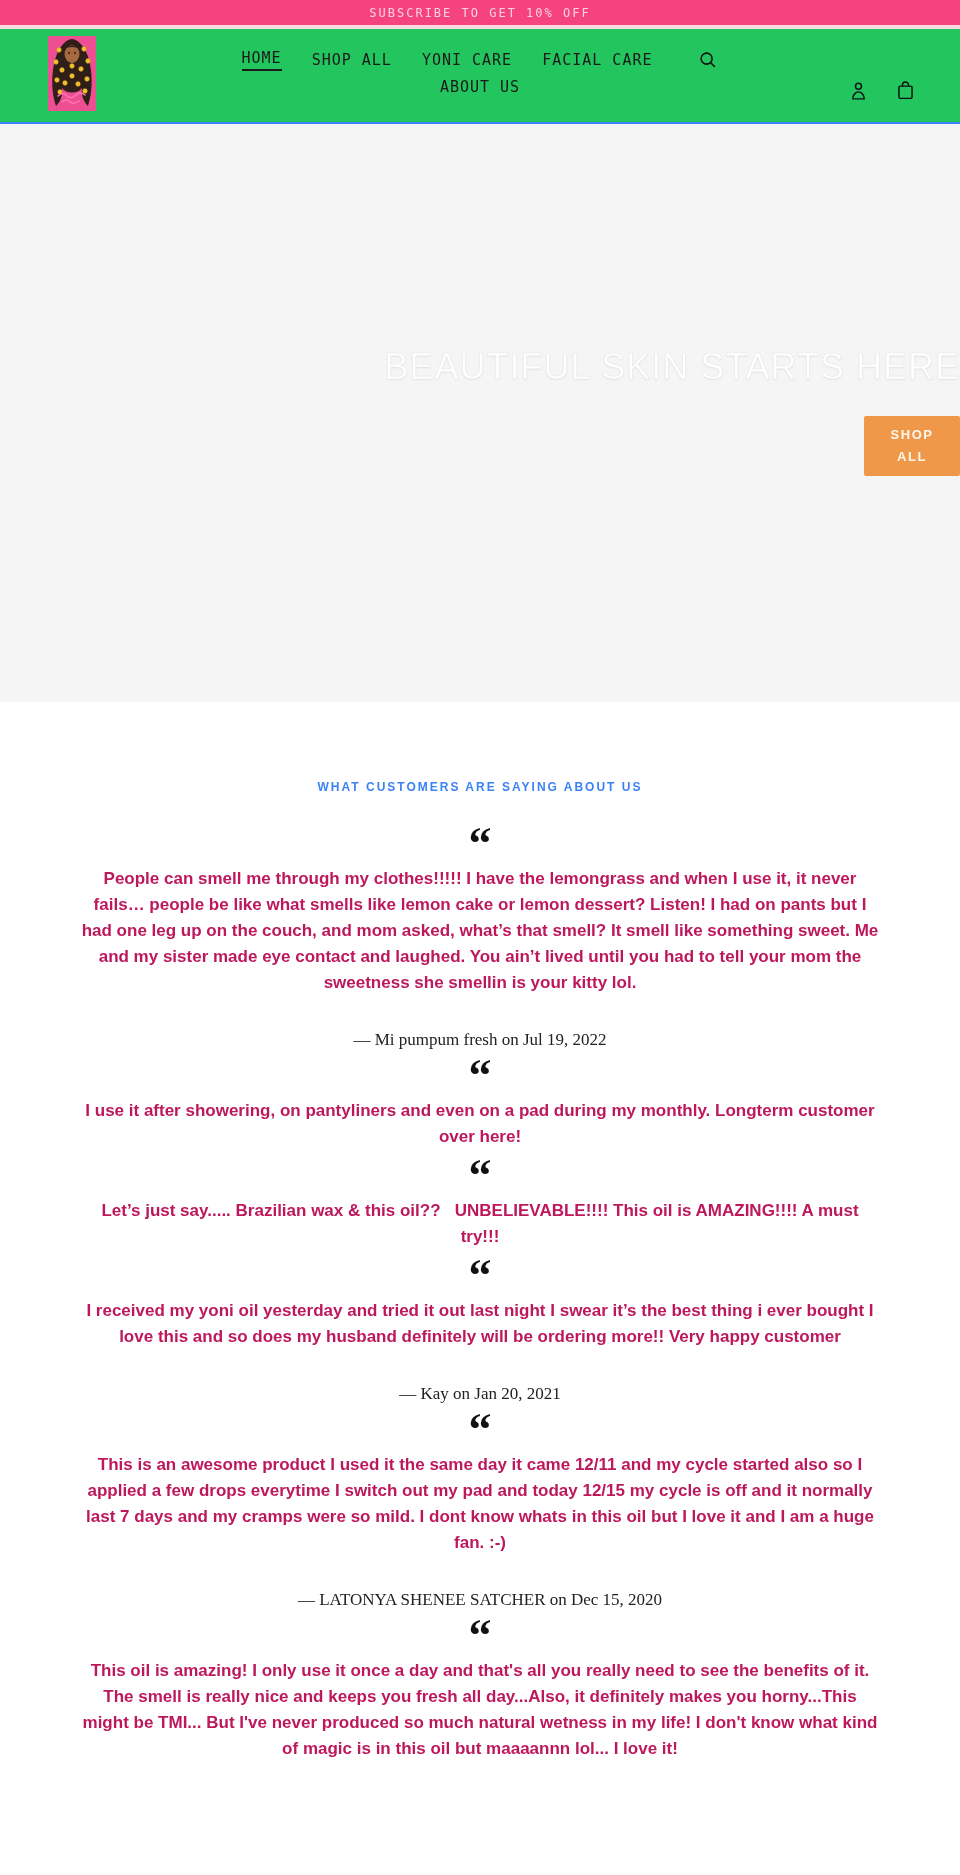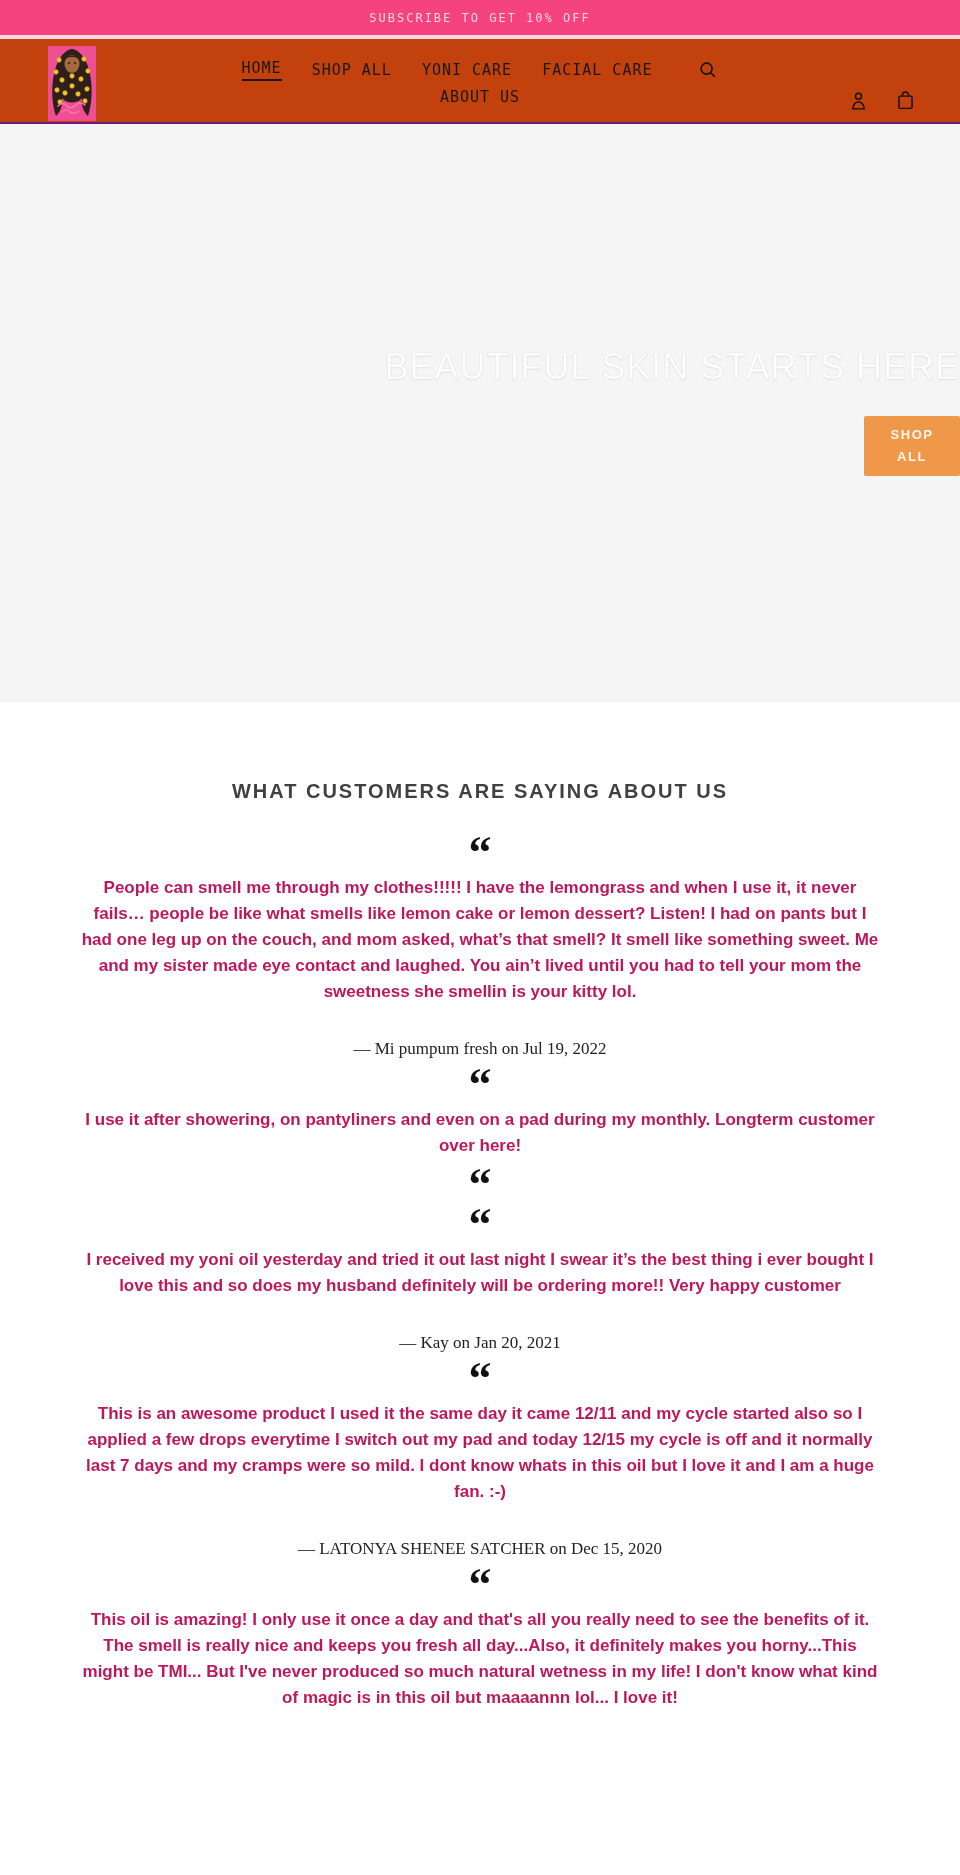--- a/index.html
+++ b/index.html
@@ -4,33 +4,33 @@
 <style>
   * { margin:0; padding:0; box-sizing:border-box; }
   html,body { background:#ffffff; }
   body {
     width:960px; height:1875px; margin:0 auto; overflow:hidden;
     font-family:"Liberation Sans", sans-serif; color:#121212;
   }
 
   
   .announcement {
-    height:39px; background:#f4437e; border-bottom:4px solid #f7d9e4;
+    height:29px; background:#f4437e; border-bottom:4px solid #f7d9e4;
     display:flex; align-items:center; justify-content:center;
     cursor:pointer;
   }
   .announcement span {
     font-family:"DejaVu Sans Mono", monospace;
     font-size:12px; letter-spacing:2px; color:#fbd3e0;
   }
 
   
   .site-header {
-    position:relative; height:85px; background:#c2410c;
-    border-bottom:2px solid #701a75;
+    position:relative; height:95px; background:#22c55e;
+    border-bottom:2px solid #3b82f6;
   }
   .logo {
     position:absolute; left:48px; top:7px; width:48px; height:75px;
     cursor:pointer; display:block;
   }
   .nav {
     position:absolute; left:0; right:0; top:20px;
     display:flex; flex-direction:column; align-items:center; gap:7px;
   }
   .nav-row { display:flex; align-items:center; gap:30px; }
@@ -65,22 +65,22 @@
     background:#f0984a; border:none; border-radius:2px;
     color:#fdf6ec; font-family:"Liberation Sans", sans-serif;
     font-size:13px; font-weight:700; letter-spacing:1.5px; line-height:1.7;
     display:flex; align-items:center; justify-content:center; text-align:center;
     padding:8px 14px; cursor:pointer;
   }
 
   
   .reviews { background:#ffffff; padding-top:78px; }
   .reviews h2 {
-    text-align:center; font-size:20px; font-weight:700;
-    letter-spacing:2px; color:#404040;
+    text-align:center; font-size:12px; font-weight:700;
+    letter-spacing:2px; color:#3b82f6;
   }
   .testimonial { max-width:800px; margin:0 auto 12px; text-align:center; }
   .testimonial:first-of-type { margin-top:36px; }
   .quote-mark {
     font-family:"Liberation Serif", serif; font-weight:700;
     font-size:46px; line-height:28px; height:28px; color:#111;
     margin-bottom:8px; overflow:visible;
   }
   .testimonial p.quote-text {
     font-size:17px; font-weight:700; line-height:26px; color:#be185d;
@@ -180,20 +180,21 @@
     <div class="attribution">— Mi pumpum fresh on Jul 19, 2022</div>
   </div>
 
   <div class="testimonial">
     <div class="quote-mark">“</div>
     <p class="quote-text">I use it after showering, on pantyliners and even on a pad during my monthly. Longterm customer over here!</p>
   </div>
 
   <div class="testimonial">
     <div class="quote-mark">“</div>
+    <p class="quote-text">Let’s just say..... Brazilian wax &amp; this oil??&nbsp;&nbsp; UNBELIEVABLE!!!! This oil is AMAZING!!!! A must try!!!</p>
   </div>
 
   <div class="testimonial">
     <div class="quote-mark">“</div>
     <p class="quote-text">I received my yoni oil yesterday and tried it out last night I swear it’s the best thing i ever bought I love this and so does my husband definitely will be ordering more!! Very happy customer</p>
     <div class="attribution">— Kay on Jan 20, 2021</div>
   </div>
 
   <div class="testimonial">
     <div class="quote-mark">“</div>

